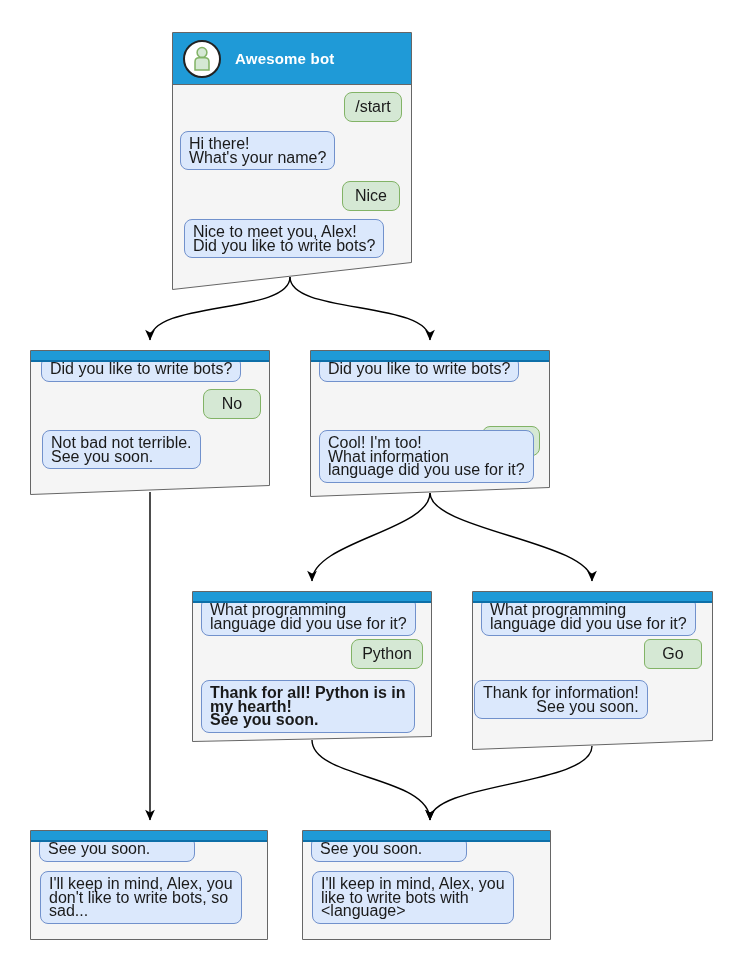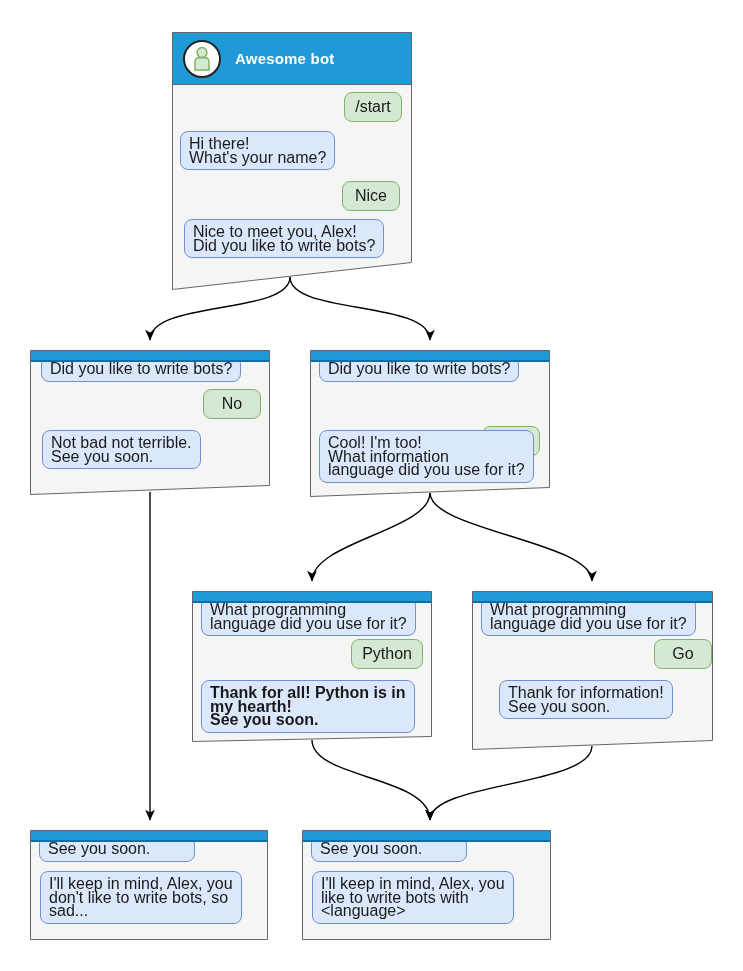--- a/index.html
+++ b/index.html
@@ -111,22 +111,22 @@
 See you soon.</div>
   </div>
 
   <div class="window" style="left:472px;top:591px;width:241px;height:159px;">
     <svg class="win-bg" width="241" height="159">
       <polygon points="0.5,0.5 240.5,0.5 240.5,149.5 0.5,158.5" fill="#f5f5f5" stroke="#666666" stroke-width="1"></polygon>
     </svg>
     <div class="thinbar"></div>
     <div class="bubble bot" style="left:9px;top:6px;">What programming
 language did you use for it?</div>
-    <div class="bubble user" style="right:1px;top:48px;">Go</div>
-    <div class="bubble bot" style="left:27px;top:89px;">Thank for information!
+    <div class="bubble user" style="right:11px;top:48px;border-radius:6px;">Go</div>
+    <div class="bubble bot" style="left:2px;top:89px;text-align:right;">Thank for information!
 See you soon.</div>
   </div>
 
   <div class="window" style="left:30px;top:830px;width:238px;height:110px;">
     <svg class="win-bg" width="238" height="110">
       <polygon points="0.5,0.5 237.5,0.5 237.5,109.5 0.5,109.5" fill="#f5f5f5" stroke="#666666" stroke-width="1"></polygon>
     </svg>
     <div class="thinbar"></div>
     <div class="bubble bot fixed" style="left:9px;top:6px;">See you soon.</div>
     <div class="bubble bot" style="left:10px;top:41px;">I'll keep in mind, Alex, you

